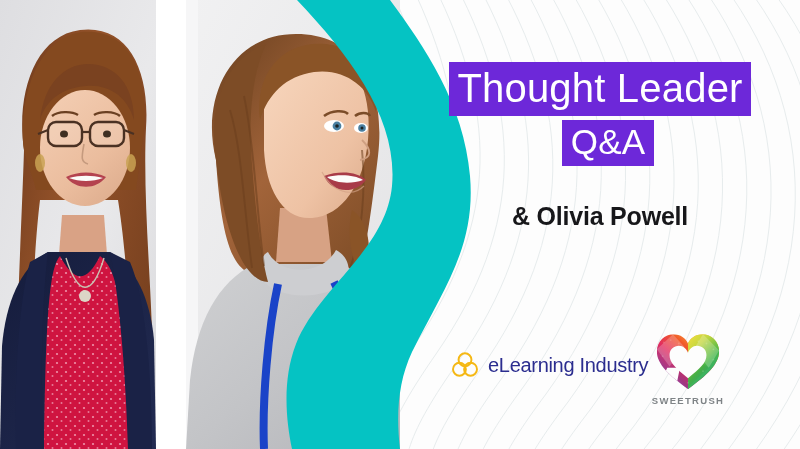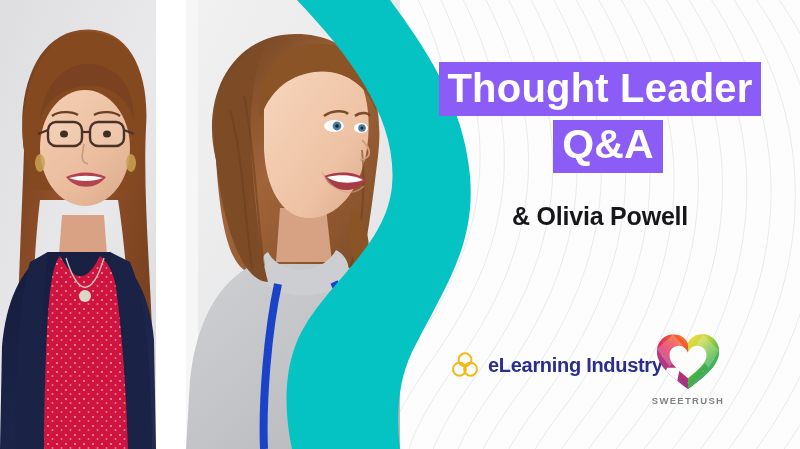--- a/index.html
+++ b/index.html
@@ -55,32 +55,32 @@
   
   .title-area {
     position: absolute;
     left: 420px; top: 62px;
     width: 360px;
     text-align: center;
   }
   .title-line {
     display: inline-block;
     color: #ffffff;
-    background: #8b5cf6;
-    font-weight: 700;
+    background: #6d28d9;
+    font-weight: 400;
     letter-spacing: .2px;
     line-height: 1.06;
     white-space: nowrap;
   }
   .title-line-1 {
     font-size: 40px;
     padding: 5px 8px 7px 8px;
   }
   .title-line-2 {
-    font-size: 41px;
+    font-size: 35px;
     padding: 3px 9px 6px 9px;
     margin-top: 4px;
     margin-left: 16px;
   }
 
   
   .presenters {
     position: absolute;
     left: 420px; top: 200px;
     width: 360px;
@@ -108,21 +108,21 @@
   .eli-logo {
     position: absolute;
     left: 20px; top: 20px;
     display: flex;
     align-items: center;
     gap: 8px;
   }
   .eli-mark { width: 30px; height: 30px; display: block; }
   .eli-word {
     font-size: 20px;
-    font-weight: 700;
+    font-weight: 400;
     color: #2b2d8f;
     letter-spacing: -.3px;
     white-space: nowrap;
   }
 
   .sr-logo {
     position: absolute;
     left: 216px; top: 2px;
     width: 84px;
     text-align: center;

